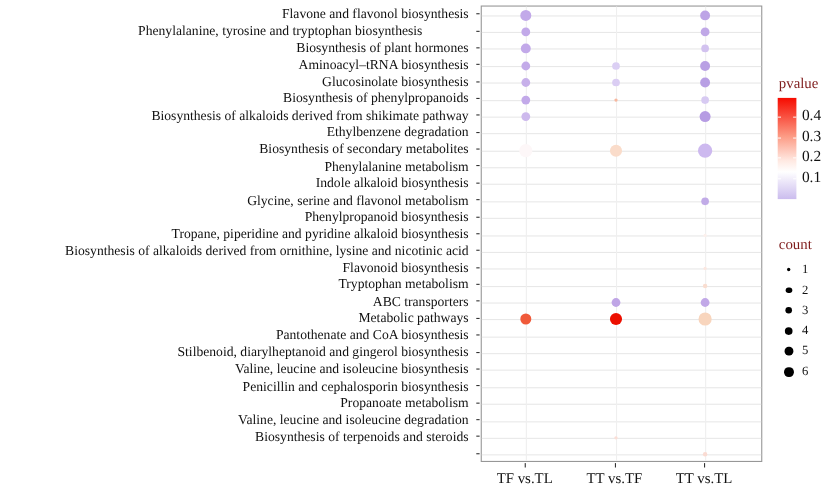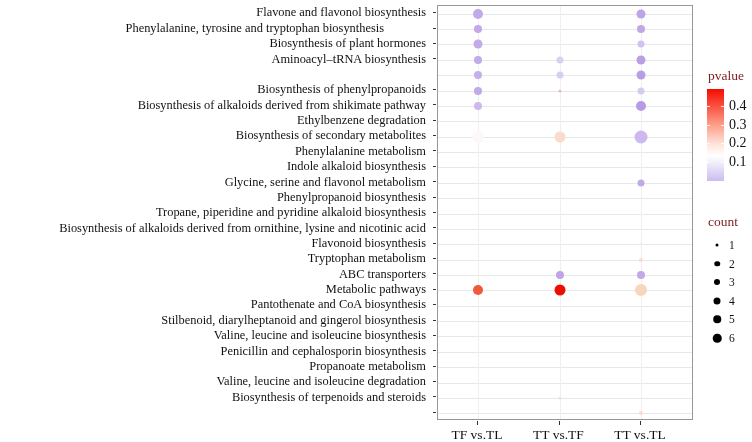--- a/index.html
+++ b/index.html
@@ -55,20 +55,24 @@
       <div class="y-row" style="top: 15.3556px; height: 15.37px; gap: 42px;">
         <div class="lab">Phenylalanine, tyrosine and tryptophan biosynthesis</div>
         <div class="tick"></div>
       </div>
       <div class="y-row" style="top: 30.7259px; height: 15.37px;">
         <div class="lab">Biosynthesis of plant hormones</div>
         <div class="tick"></div>
       </div>
       <div class="y-row" style="top: 46.0963px; height: 15.37px;">
         <div class="lab">Aminoacyl–tRNA biosynthesis</div>
+        <div class="tick"></div>
+      </div>
+      <div class="y-row" style="top: 61.4667px; height: 15.37px;">
+        <div class="lab">Glucosinolate biosynthesis</div>
         <div class="tick"></div>
       </div>
       <div class="y-row" style="top: 76.837px; height: 15.37px;">
         <div class="lab">Biosynthesis of phenylpropanoids</div>
         <div class="tick"></div>
       </div>
       <div class="y-row" style="top: 92.2074px; height: 15.37px;">
         <div class="lab">Biosynthesis of alkaloids derived from shikimate pathway</div>
         <div class="tick"></div>
       </div>

